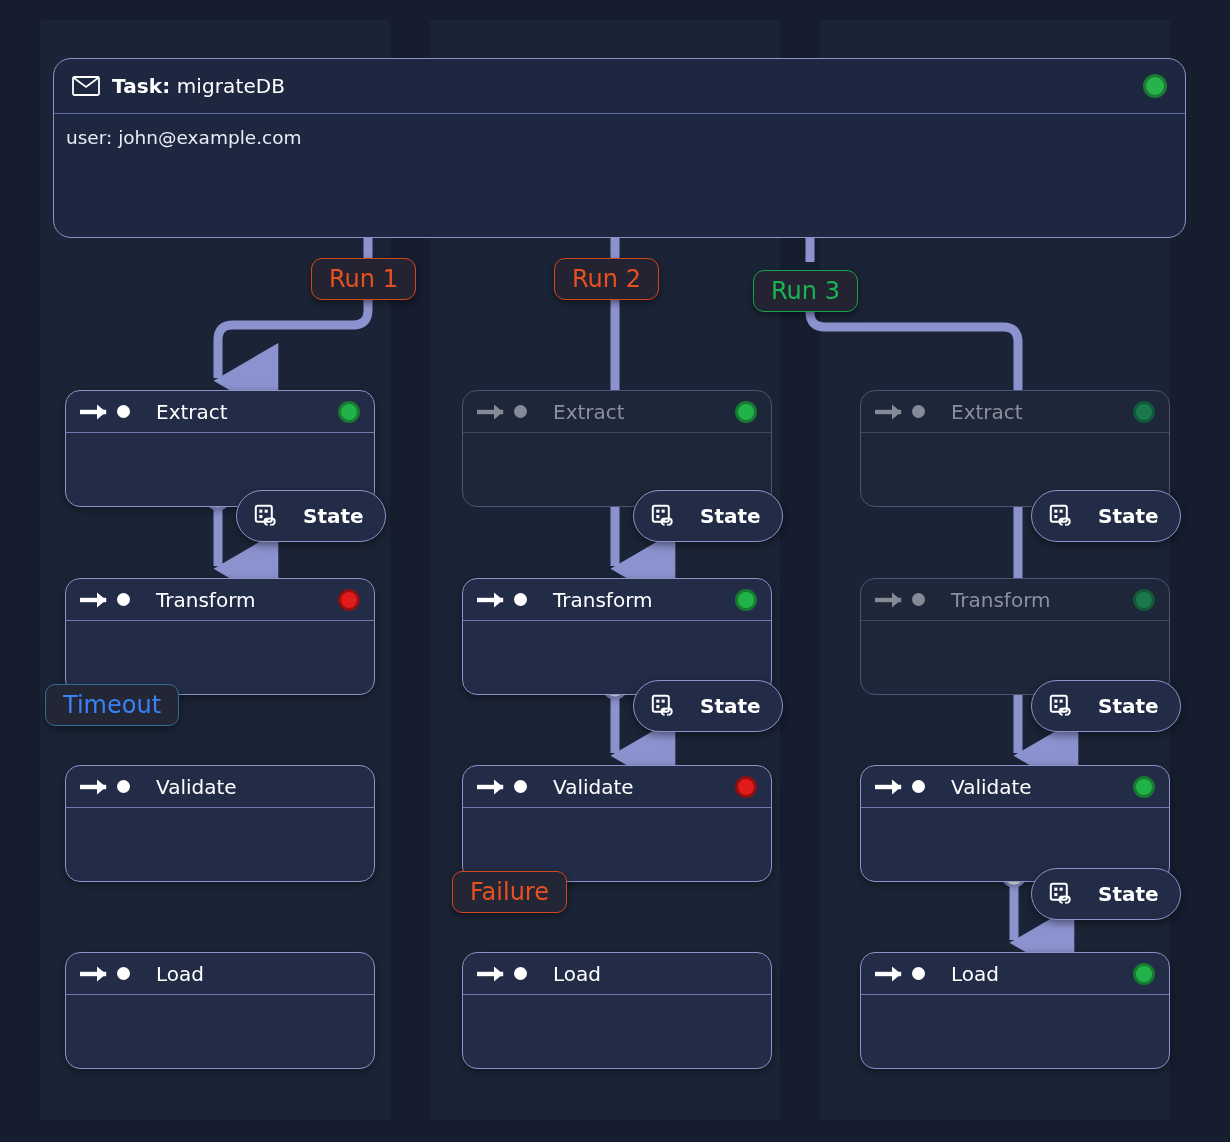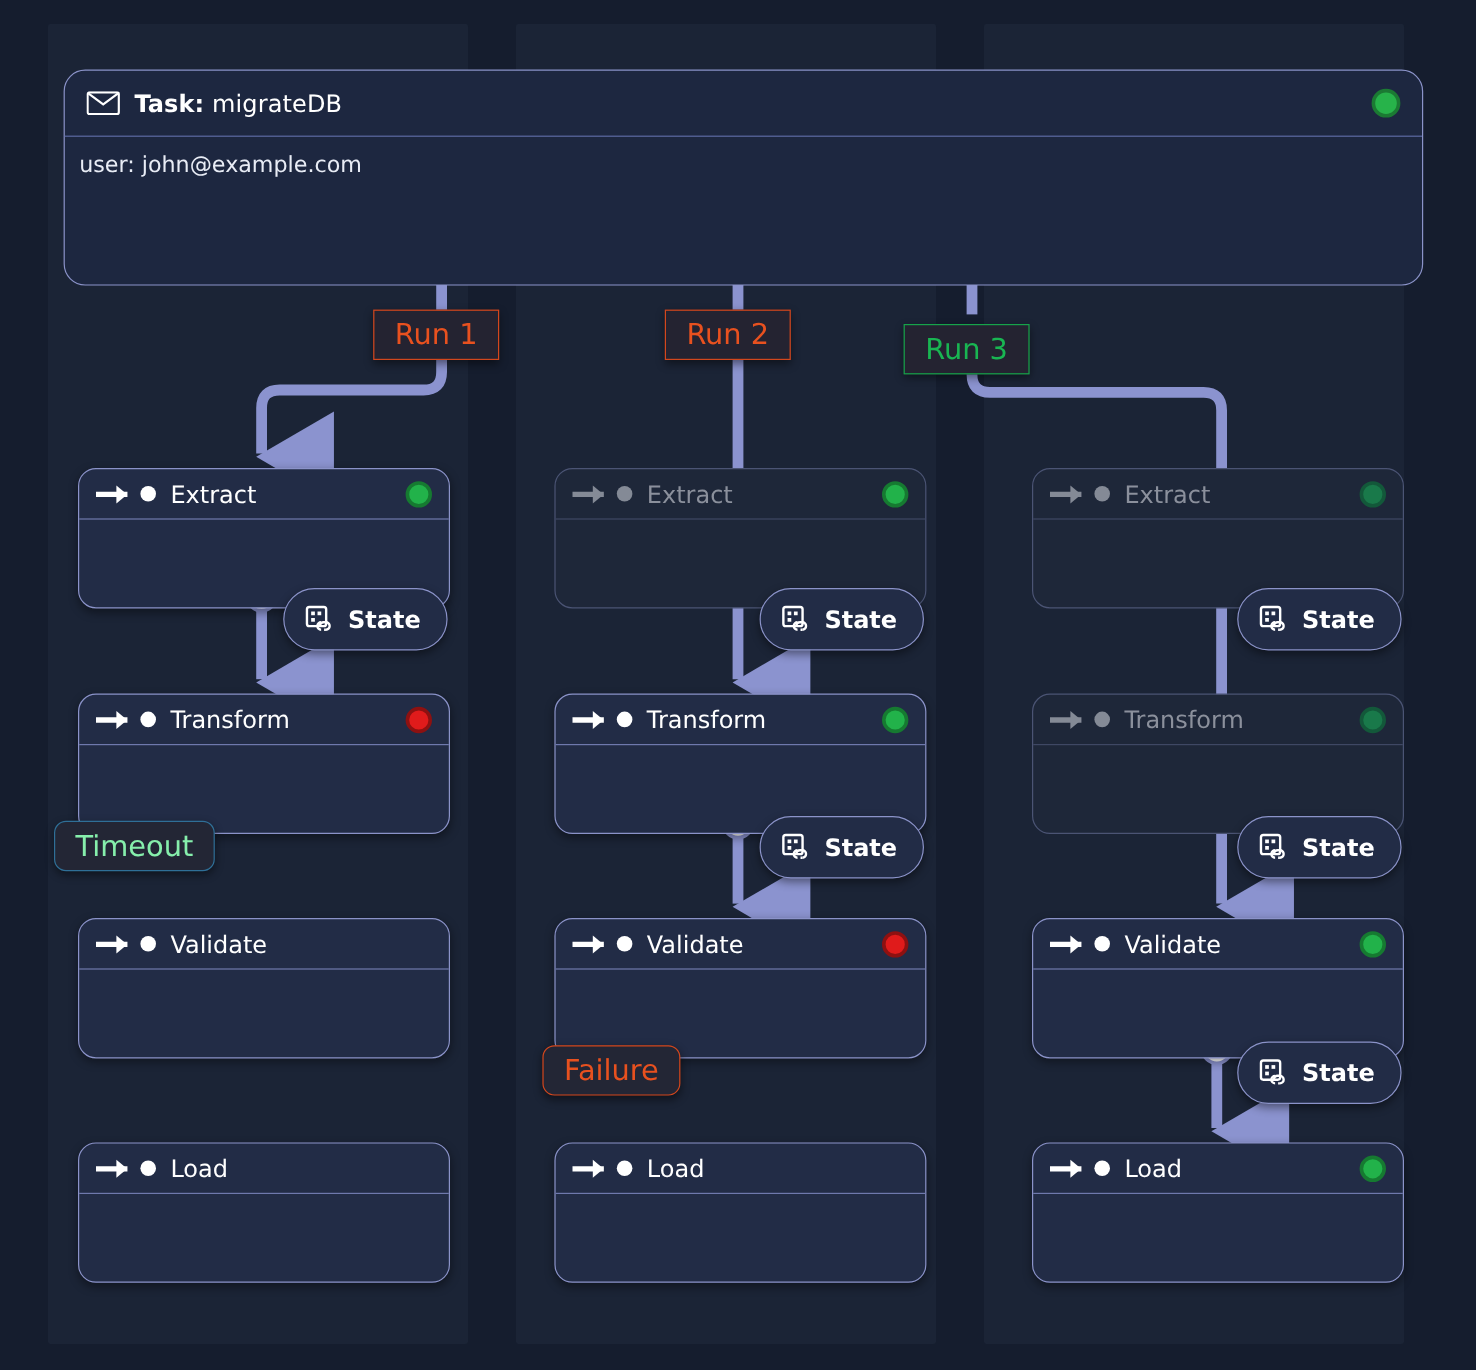--- a/index.html
+++ b/index.html
@@ -36,36 +36,36 @@
     background:#27b34a;border:3px solid #1b7a33;box-sizing:border-box;
   }
   .task-body{padding:11px 0 0 12px;}
   .task-body div{
     font-size:18.5px;color:#e8ecf5;line-height:26.5px;white-space:nowrap;
   }
 
   
   .run-pill{
     position:absolute;height:42px;display:flex;align-items:center;
-    justify-content:center;padding:0 17px;border-radius:0;
+    justify-content:center;padding:0 17px;border-radius:11px;
     font-size:24px;box-sizing:border-box;
     background:#242331;
     box-shadow:0 3px 7px rgba(0,0,0,.45);
   }
   .run-pill.fail{border:1.6px solid #d4471d;color:#e8511f;}
   .run-pill.ok{border:1.6px solid #16a34a;color:#19b552;}
 
   
   .status-pill{
     position:absolute;height:42px;display:flex;align-items:center;
     justify-content:center;padding:0 17px;border-radius:10px;
     font-size:24px;box-sizing:border-box;background:#232635;
     box-shadow:0 3px 7px rgba(0,0,0,.45);z-index:6;
   }
-  .status-pill.timeout{border:1.6px solid #2f6f97;color:#86efac;text-align:right;}
+  .status-pill.timeout{border:1.6px solid #2f6f97;color:#3b82f6;text-align:right;}
   .status-pill.failure{border:1.6px solid #d4471d;color:#e8511f;}
 
   
   .card{
     position:absolute;width:310px;height:117px;
     background:#222c46;border:1.3px solid #8b93c9;border-radius:15px;
     box-sizing:border-box;box-shadow:0 3px 8px rgba(0,0,0,.40);
   }
   .card.dim{background:#1e2739;border-color:#4b5474;box-shadow:none;}
   .card-head{
@@ -73,40 +73,40 @@
     border-bottom:1.3px solid #6f79ad;position:relative;
   }
   .card.dim .card-head{border-bottom-color:#3f4864;}
   .arrow-ico{width:34px;height:20px;flex:none;}
   .node-dot{
     width:13px;height:13px;border-radius:50%;background:#ffffff;
     flex:none;margin-left:3px;
   }
   .card.dim .node-dot{background:#848a96;}
   .card-label{
-    margin-left:12px;font-size:20px;color:#ffffff;white-space:nowrap;
+    margin-left:26px;font-size:20px;color:#ffffff;white-space:nowrap;
   }
   .card.dim .card-label{color:#8b909c;}
   .st-dot{
     position:absolute;right:14px;top:50%;transform:translateY(-50%);
     width:22px;height:22px;border-radius:50%;box-sizing:border-box;
   }
   .st-dot.green{background:#22b24a;border:3px solid #167a31;}
   .st-dot.red{background:#e01b1b;border:3px solid #8d1111;}
   .st-dot.greendim{background:#19794a;border:3px solid #13583a;}
 
   
   .state-badge{
     position:absolute;height:52px;display:flex;align-items:center;
     padding:0 21px 0 17px;border-radius:26px;
     background:#222c46;border:1.3px solid #8b93c9;box-sizing:border-box;
     box-shadow:0 3px 8px rgba(0,0,0,.45);z-index:7;
   }
   .state-ico{width:25px;height:25px;flex:none;margin-right:11px;}
-  .state-txt{font-size:20px;font-weight:bold;color:#ffffff;}
+  .state-txt{font-size:20px;font-weight:bold;color:#ffffff;margin-left:13px;}
 </style>
 </head>
 <body>
 
 <div id="stage">
 
   <div class="bg-cell" style="left:40px;top:20px;width:350px;height:1100px;"></div>
   <div class="bg-cell" style="left:430px;top:20px;width:350px;height:1100px;"></div>
   <div class="bg-cell" style="left:820px;top:20px;width:350px;height:1100px;"></div>
 

